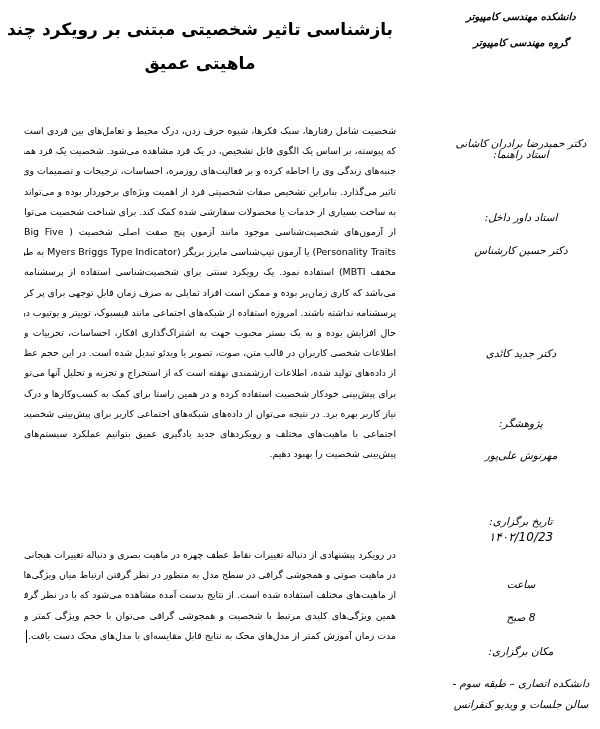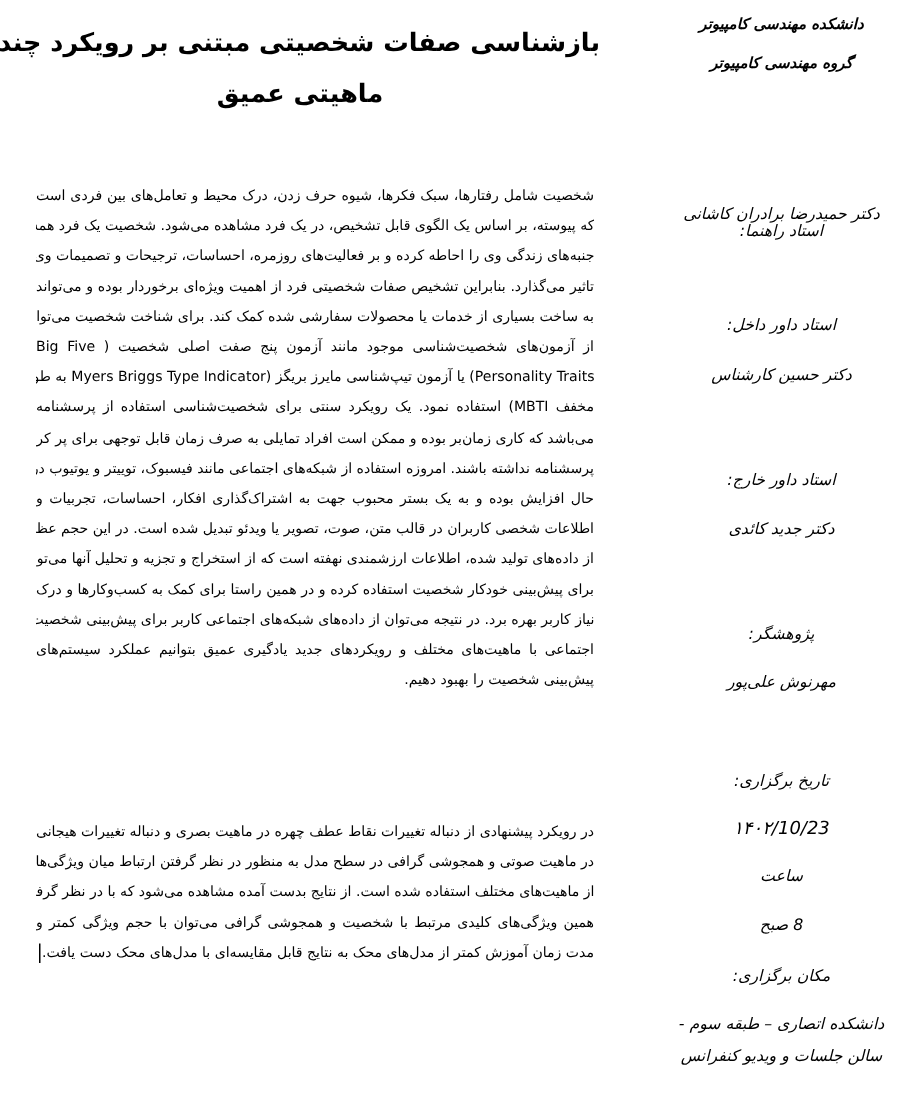--- a/index.html
+++ b/index.html
@@ -102,21 +102,21 @@
       margin-right: 1px;
     }
   </style>
 </head>
 <body>
 
 <div class="page">
 
   <div class="main">
     <div class="title">
-      <span class="title-line">بازشناسی صفات شخصیتی مبتنی بر رویکرد چند</span>
+      <span class="title-line">بازشناسی تاثیر شخصیتی مبتنی بر رویکرد چند</span>
       <span class="title-line">ماهیتی عمیق</span>
     </div>
 
     <div class="para" id="para1" style="top:121px;">
         <span class="ln">شخصیت شامل رفتارها، سبک فکرها، شیوه حرف زدن، درک محیط و تعامل‌های بین فردی است</span>
         <span class="ln">که پیوسته، بر اساس یک الگوی قابل تشخیص، در یک فرد مشاهده می‌شود. شخصیت یک فرد همه</span>
         <span class="ln">جنبه‌های زندگی وی را احاطه کرده و بر فعالیت‌های روزمره، احساسات، ترجیحات و تصمیمات وی</span>
         <span class="ln">تاثیر می‌گذارد. بنابراین تشخیص صفات شخصیتی فرد از اهمیت ویژه‌ای برخوردار بوده و می‌تواند</span>
         <span class="ln">به ساخت بسیاری از خدمات یا محصولات سفارشی شده کمک کند. برای شناخت شخصیت می‌توان</span>
         <span class="ln">از آزمون‌های شخصیت‌شناسی موجود مانند آزمون پنج صفت اصلی شخصیت ( Big Five</span>
@@ -144,28 +144,27 @@
   <div class="sidebar">
     <div class="sb-text sb-head" style="top:10px;">دانشکده مهندسی کامپیوتر</div>
     <div class="sb-text sb-head" style="top:36px;">گروه مهندسی کامپیوتر</div>
 
     <div class="sb-text" style="top:103px;margin-top:44px;">استاد راهنما:</div>
     <div class="sb-text" style="top:136px;">دکتر حمیدرضا برادران کاشانی</div>
 
     <div class="sb-text" style="top:210px;">استاد داور داخل:</div>
     <div class="sb-text" style="top:243px;">دکتر حسین کارشناس</div>
 
-    <div class="sb-text" style="top:313px;">استاد داور خارج:</div>
     <div class="sb-text" style="top:346px;">دکتر جدید کائدی</div>
 
     <div class="sb-text" style="top:416px;">پژوهشگر:</div>
     <div class="sb-text" style="top:448px;">مهرنوش علی‌پور</div>
 
     <div class="sb-text" style="top:514px;">تاریخ برگزاری:</div>
-    <div class="sb-text sb-date" style="top:545px;">۱۴۰۲/10/23</div>
+    <div class="sb-text sb-date" style="top:530px;">۱۴۰۲/10/23</div>
 
     <div class="sb-text" style="top:577px;">ساعت</div>
     <div class="sb-text" style="top:610px;">8 صبح</div>
 
     <div class="sb-text" style="top:644px;">مکان برگزاری:</div>
     <div class="sb-text" style="top:676px;">دانشکده اتصاری – طبقه سوم -</div>
     <div class="sb-text" style="top:697px;">سالن جلسات و ویدیو کنفرانس</div>
   </div>
 
 </div>

